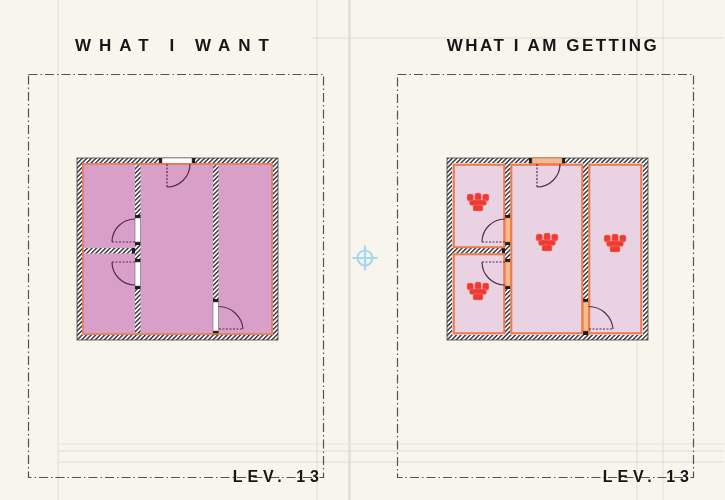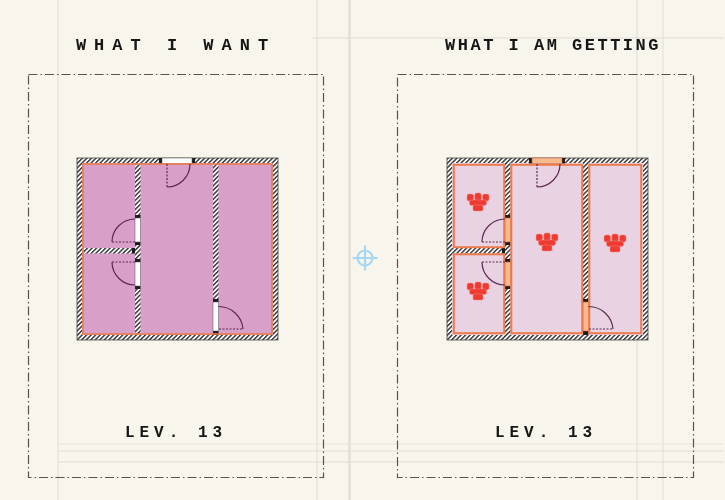--- a/index.html
+++ b/index.html
@@ -1,40 +1,41 @@
 <!DOCTYPE html>
 <html><head>
 <meta charset="utf-8">
 <style>
   html,body{margin:0;padding:0;}
   .canvas{
     position:relative;
     width:725px;height:500px;
     background:#f8f5ec;
     overflow:hidden;
-    font-family:Liberation Mono, monospace;
+    font-family:Liberation Sans, sans-serif;
   }
   .bg-svg{position:absolute;left:0;top:0;}
   .label{
     position:absolute;
     text-align:center;
     color:#161616;
     font-weight:700;
     white-space:nowrap;
   }
   .sheet-title{
     top:36px;
     font-size:17px;
   }
   .title-left{left:28px;width:296px;letter-spacing:8px;}
   .title-right{left:405px;width:296px;letter-spacing:2.5px;}
   .level-label{
-    top:424px;
+    top:468px;
     font-size:16px;
     letter-spacing:5px;
+    text-align:right;
   }
   .level-left{left:28px;width:296px;}
   .level-right{left:398px;width:296px;}
 </style>
 </head>
 <body>
 
 <div class="canvas">
 
 <svg class="bg-svg" width="725" height="500" viewBox="0 0 725 500">

